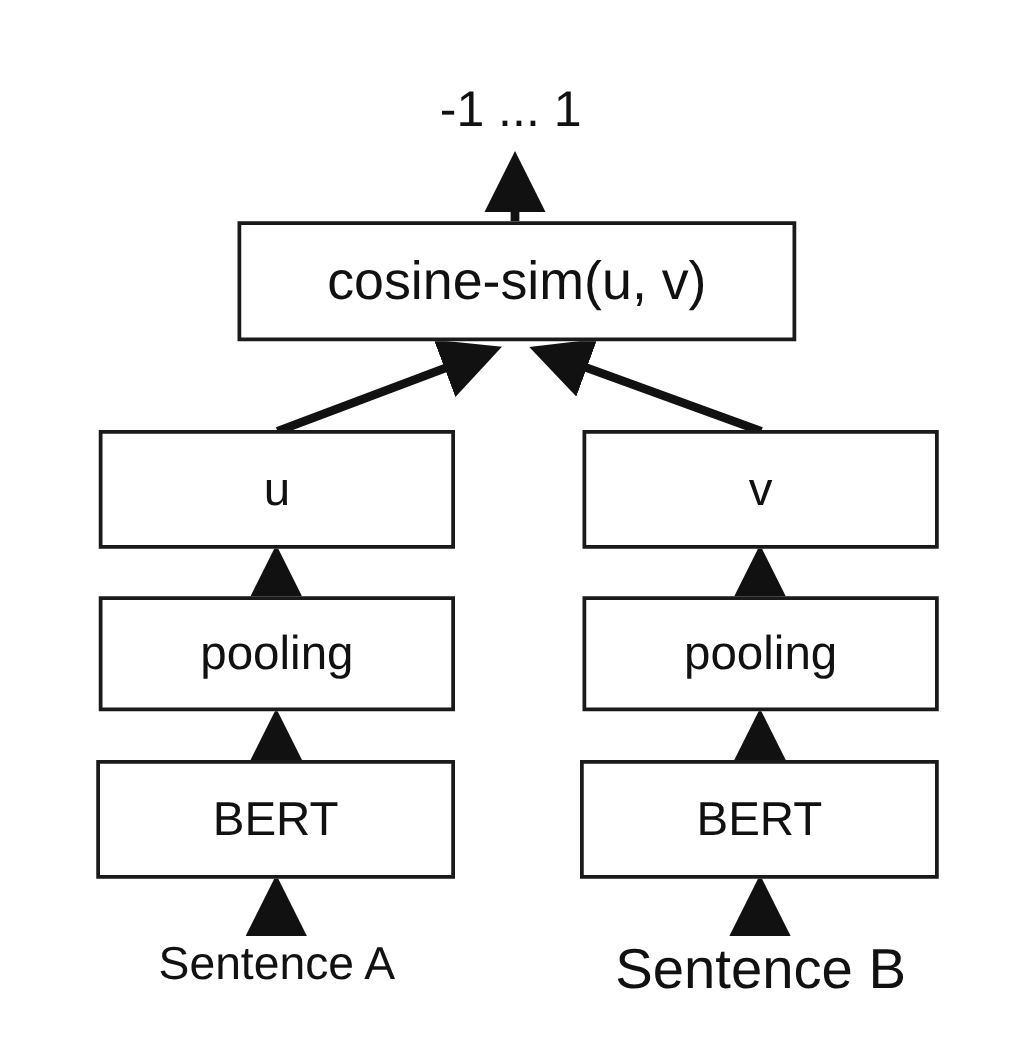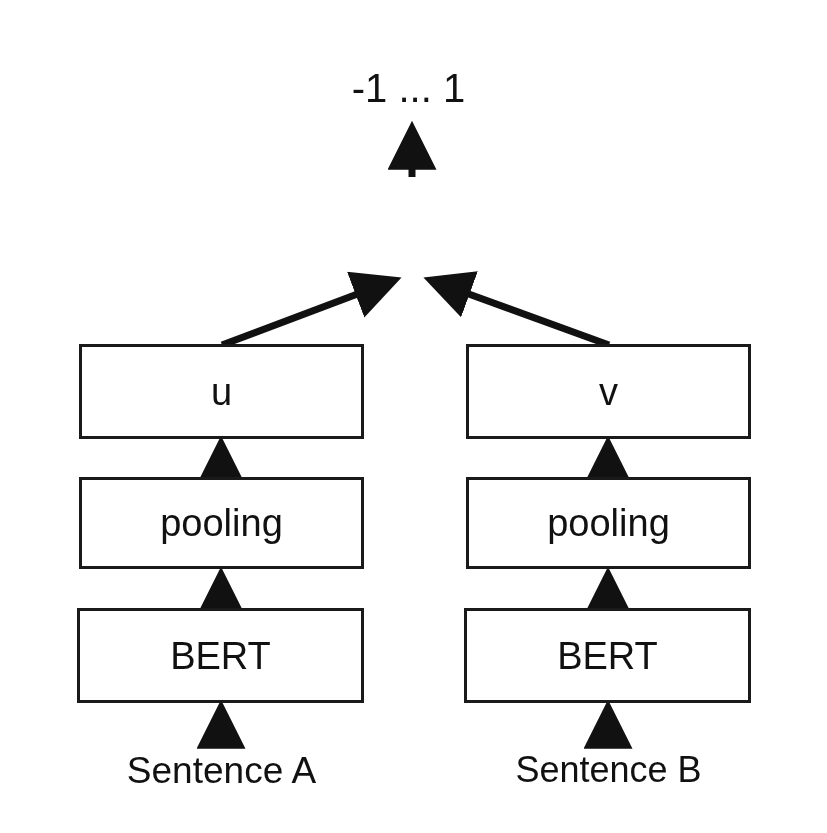--- a/index.html
+++ b/index.html
@@ -118,21 +118,21 @@
   #label-sentence-a {
     left: 79px;
     top: 752px;
     width: 285px;
     font-size: 37px;
   }
   #label-sentence-b {
     left: 466px;
     top: 752px;
     width: 285px;
-    font-size: 36px;
+    font-size: 45px;
   }
 </style>
 </head>
 <body>
 
 <div id="diagram-root">
 
   <svg id="arrow-layer" viewBox="0 0 827 833" width="827" height="833" xmlns="http://www.w3.org/2000/svg">
     <defs>
       <marker id="head" viewBox="0 0 12 12" refX="9.5" refY="6" markerWidth="7.0" markerHeight="7.0" orient="auto-start-reverse">
@@ -154,20 +154,23 @@
 
     <line x1="608" y1="477" x2="608" y2="446" stroke="#111111" stroke-width="7" marker-end="url(#head)"></line>
 
     <line x1="608" y1="608" x2="608" y2="577" stroke="#111111" stroke-width="7" marker-end="url(#head)"></line>
 
     <line x1="608" y1="748" x2="608" y2="710" stroke="#111111" stroke-width="7" marker-end="url(#head)"></line>
   </svg>
 
   <div class="free-label" id="label-score">-1 ... 1</div>
 
+  <div class="node-box" id="box-cosine">
+    <span class="node-label">cosine-sim(u, v)</span>
+  </div>
 
   <div class="node-box" id="box-u">
     <span class="node-label">u</span>
   </div>
 
   <div class="node-box" id="box-v">
     <span class="node-label">v</span>
   </div>
 
   <div class="node-box" id="box-pooling-a">

